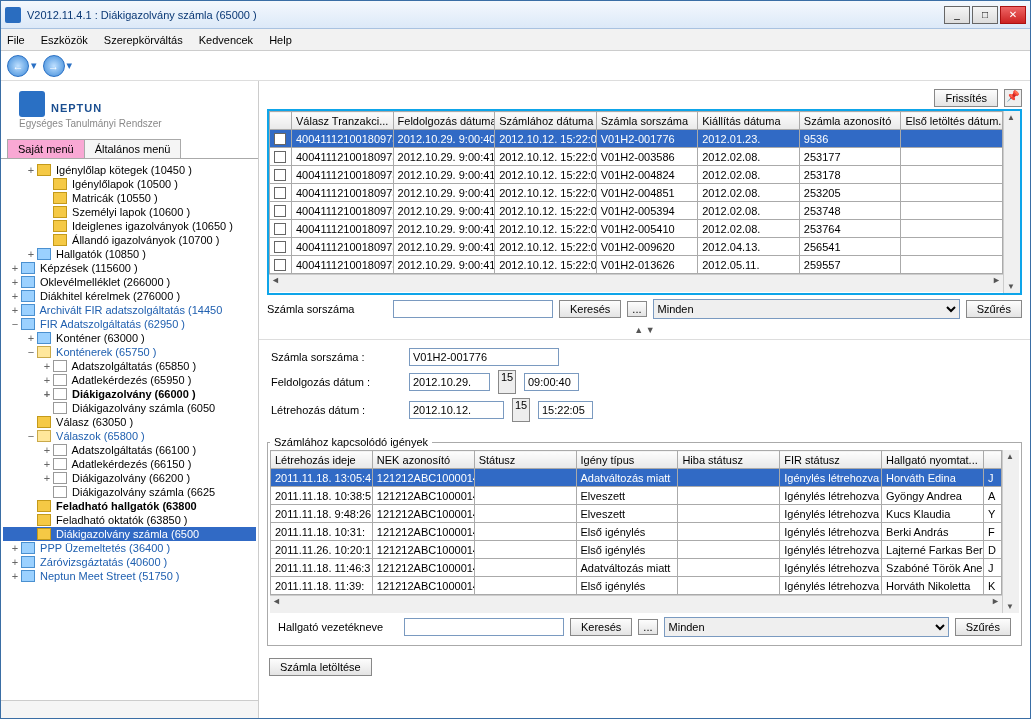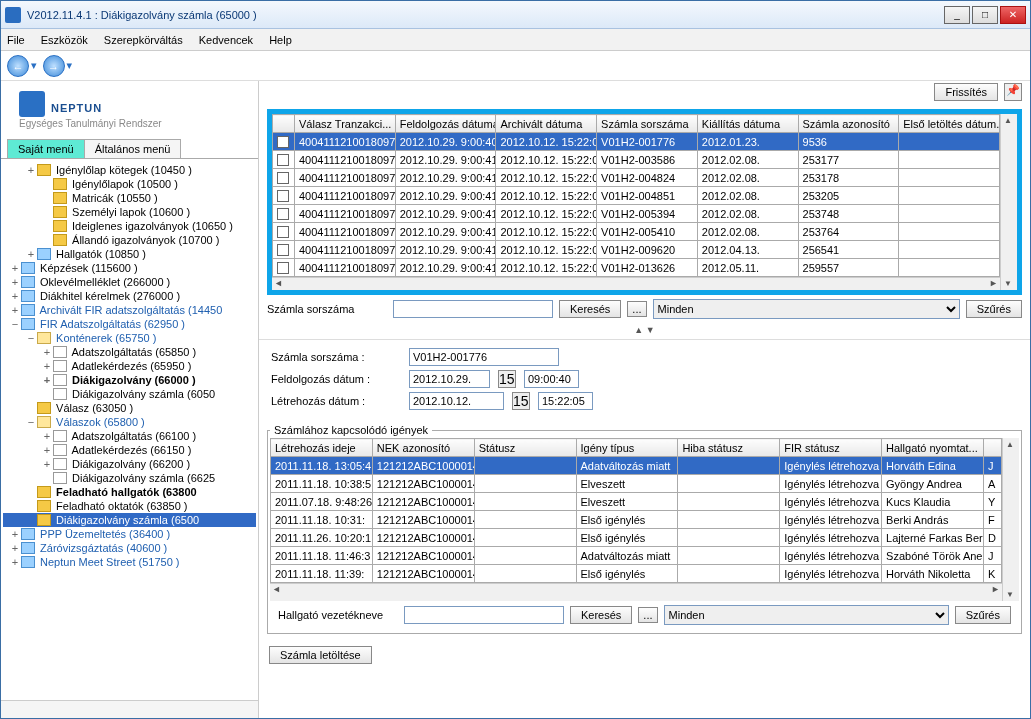--- a/index.html
+++ b/index.html
@@ -14,58 +14,58 @@
 .menubar span { margin-right:16px; cursor:pointer; }
 .toolbar { height:30px; display:flex; align-items:center; padding:2px 6px; border-bottom:1px solid #ddd; }
 .navbtn { width:22px; height:22px; border-radius:50%; border:1px solid #2a70c4; background:radial-gradient(#bfe0ff,#3a88d8); margin-right:2px; cursor:pointer; display:flex; align-items:center; justify-content:center; color:#fff; font-weight:bold; }
 .body { flex:1; display:flex; min-height:0; }
 .leftpane { width:258px; border-right:1px solid #ccc; display:flex; flex-direction:column; min-height:0; }
 .logo { padding:10px 18px 6px; font-weight:bold; font-size:22px; color:#1a4e90; letter-spacing:1px; }
 .logo .sub { font-weight:normal; font-size:10px; color:#888; letter-spacing:0; }
 .logo .sq { display:inline-block; width:26px; height:26px; background:#2a70c4; margin-right:6px; vertical-align:-5px; border-radius:3px; }
 .tabs { display:flex; border-bottom:1px solid #aaa; padding-left:6px; margin-top:4px; }
 .tab { padding:3px 10px; border:1px solid #aaa; border-bottom:none; background:#f5f5f5; margin-right:-1px; cursor:pointer; }
-.tab.active { background:#5eead4; }
+.tab.active { background:#f9a8d4; }
 .tree { flex:1; overflow:auto; padding:4px 2px; min-height:0; }
 .tree-item { white-space:nowrap; padding:1px 0 1px 2px; cursor:pointer; }
 .tree-item.bold { font-weight:bold; }
 .tree-item.sel { background:#316ac5; color:#fff; }
 .tree-item.arch { color:#2060b0; }
 .tw { display:inline-block; width:12px; text-align:center; color:#666; }
 .ic { display:inline-block; width:14px; height:12px; vertical-align:-2px; margin-right:2px; }
 .ic.y { background:#f5c945; border:1px solid #c49a1a; }
 .ic.b { background:#9bd1ff; border:1px solid #4a90d0; }
 .ic.f { background:#ffe79b; border:1px solid #c9a94a; }
 .ic.d { background:#fff; border:1px solid #999; }
 .leftscroll { height:18px; border-top:1px solid #ccc; background:#f5f5f5; position:relative; }
 .main { flex:1; display:flex; flex-direction:column; min-height:0; }
-.topbar { height:28px; display:flex; align-items:flex-start; padding:2px 8px; gap:6px; }
+.topbar { height:28px; display:flex; align-items:flex-end; padding:2px 8px; gap:6px; }
 .spacer { flex:1; }
 .btn { border:1px solid #888; background:linear-gradient(#fdfdfd,#e4e4e4); padding:2px 10px; cursor:pointer; }
 .btn.small { padding:1px 4px; }
 .pin { width:18px; height:18px; border:1px solid #888; background:#eee; text-align:center; cursor:pointer; }
 table.grid { border-collapse:collapse; width:100%; table-layout:fixed; }
 table.grid th, table.grid td { border:1px solid #aaa; padding:2px 4px; overflow:hidden; white-space:nowrap; text-overflow:clip; height:18px; }
 table.grid th { background:linear-gradient(#fdfdfd,#e8e8e8); font-weight:normal; text-align:left; }
 table.grid tr.sel td { background:#316ac5; color:#fff; }
-.grid-wrap { border:5px solid #0ea5e9; margin:0 8px; overflow:hidden; position:relative; }
+.grid-wrap { border:2px solid #0ea5e9; margin:0 8px; overflow:hidden; position:relative; }
 .grid-scroll-x { height:18px; background:#f0f0f0; border-top:1px solid #ccc; position:relative; }
 .grid-scroll-x::before { content:"◄"; position:absolute; left:2px; font-size:9px; color:#555; }
 .grid-scroll-x::after { content:"►"; position:absolute; right:2px; font-size:9px; color:#555; }
 .searchrow { display:flex; align-items:center; gap:6px; padding:4px 8px 6px; }
 .searchrow label { width:120px; }
 .searchrow input[type=text] { border:1px solid #7a9ac0; padding:1px 3px; height:18px; }
 .searchrow select { border:1px solid #7a9ac0; height:20px; flex:1; }
 .detail { border-top:1px solid #ddd; display:flex; flex-direction:column; min-height:0; flex:1; padding-top:2px; }
 .gripper { height:14px; text-align:center; color:#555; font-size:9px; cursor:pointer; }
 .form-rows { padding:6px 12px; }
 .form-row { display:flex; align-items:center; gap:8px; margin-bottom:4px; }
 .form-row label { width:130px; }
 .form-row input { border:1px solid #7a9ac0; padding:1px 3px; height:18px; }
-.dateico { width:18px; height:18px; border:1px solid #888; background:#eee; text-align:left; font-size:14px; cursor:pointer; }
+.dateico { width:18px; height:24px; border:1px solid #888; background:#eee; text-align:center; font-size:11px; cursor:pointer; }
 fieldset { border:1px solid #aaa; margin:4px 8px; padding:2px 2px 2px; }
 fieldset legend { padding:0 4px; }
 .statusbar { height:20px; border-top:1px solid #ccc; background:#f2f2f2; display:flex; align-items:center; padding:0 8px; gap:20px; }
 .chk { display:inline-block; width:12px; height:12px; border:1px solid #666; background:#fff; vertical-align:-2px; }
 .vscroll { width:17px; background:#f0f0f0; border-left:1px solid #ccc; position:relative; }
 .vscroll::before{content:"▲";position:absolute;top:2px;left:3px;font-size:8px;color:#555;}
 .vscroll::after{content:"▼";position:absolute;bottom:2px;left:3px;font-size:8px;color:#555;}
 </style>
 </head>
 <body>
@@ -108,20 +108,21 @@
           <div class="tree-item" style="padding-left: 38px;"><span class="tw"></span><span class="ic y"></span> Matricák (10550  )</div>
           <div class="tree-item" style="padding-left: 38px;"><span class="tw"></span><span class="ic y"></span> Személyi lapok (10600  )</div>
           <div class="tree-item" style="padding-left: 38px;"><span class="tw"></span><span class="ic y"></span> Ideiglenes igazolványok (10650  )</div>
           <div class="tree-item" style="padding-left: 38px;"><span class="tw"></span><span class="ic y"></span> Állandó igazolványok (10700  )</div>
           <div class="tree-item" style="padding-left: 22px;"><span class="tw">+</span><span class="ic b"></span> Hallgatók (10850  )</div>
           <div class="tree-item" style="padding-left: 6px;"><span class="tw">+</span><span class="ic b"></span> Képzések (115600  )</div>
           <div class="tree-item" style="padding-left: 6px;"><span class="tw">+</span><span class="ic b"></span> Oklevélmelléklet (266000  )</div>
           <div class="tree-item" style="padding-left: 6px;"><span class="tw">+</span><span class="ic b"></span> Diákhitel kérelmek (276000  )</div>
           <div class="tree-item arch" style="padding-left: 6px;"><span class="tw">+</span><span class="ic b"></span> Archivált FIR adatszolgáltatás (14450</div>
           <div class="tree-item arch" style="padding-left: 6px;"><span class="tw">−</span><span class="ic b"></span> FIR Adatszolgáltatás (62950  )</div>
+          <div class="tree-item" style="padding-left: 22px;"><span class="tw">+</span><span class="ic b"></span> Konténer (63000  )</div>
           <div class="tree-item arch" style="padding-left: 22px;"><span class="tw">−</span><span class="ic f"></span> Konténerek (65750  )</div>
           <div class="tree-item" style="padding-left: 38px;"><span class="tw">+</span><span class="ic d"></span> Adatszolgáltatás (65850  )</div>
           <div class="tree-item" style="padding-left: 38px;"><span class="tw">+</span><span class="ic d"></span> Adatlekérdezés (65950  )</div>
           <div class="tree-item bold" style="padding-left: 38px;"><span class="tw">+</span><span class="ic d"></span> Diákigazolvány (66000  )</div>
           <div class="tree-item" style="padding-left: 38px;"><span class="tw"></span><span class="ic d"></span> Diákigazolvány számla (6050</div>
           <div class="tree-item" style="padding-left: 22px;"><span class="tw"></span><span class="ic y"></span> Válasz (63050  )</div>
           <div class="tree-item arch" style="padding-left: 22px;"><span class="tw">−</span><span class="ic f"></span> Válaszok (65800  )</div>
           <div class="tree-item" style="padding-left: 38px;"><span class="tw">+</span><span class="ic d"></span> Adatszolgáltatás (66100  )</div>
           <div class="tree-item" style="padding-left: 38px;"><span class="tw">+</span><span class="ic d"></span> Adatlekérdezés (66150  )</div>
           <div class="tree-item" style="padding-left: 38px;"><span class="tw">+</span><span class="ic d"></span> Diákigazolvány (66200  )</div>
@@ -144,21 +145,21 @@
    </div>
 
    <div class="grid-wrap" style="height:186px;display:flex;">
     <div style="flex:1;overflow:hidden;">
      <table class="grid" id="grid1">
               <tbody>
                 <tr>
                   <th style="width:22px"></th>
                   <th>Válasz Tranzakci...</th>
                   <th>Feldolgozás dátuma</th>
-                  <th>Archivált dátuma</th>
+                  <th>Számlához dátuma</th>
                   <th>Számla sorszáma</th>
                   <th>Kiállítás dátuma</th>
                   <th>Számla azonosító</th>
                   <th>Első letöltés dátum...</th>
                 </tr>
                 <tr class="sel">
                   <td><span class="chk"></span></td>
                   <td>40041112100180973</td>
                   <td>2012.10.29. 9:00:40</td>
                   <td>2012.10.12. 15:22:0</td>
@@ -305,21 +306,21 @@
                       <td>2011.11.18. 10:38:5</td>
                       <td>121212ABC1000014</td>
                       <td></td>
                       <td>Elveszett</td>
                       <td></td>
                       <td>Igénylés létrehozva</td>
                       <td>Gyöngy Andrea</td>
                       <td>A</td>
                     </tr>
                     <tr>
-                      <td>2011.07.18. 9:48:26</td>
+                      <td>2011.11.18. 9:48:26</td>
                       <td>121212ABC1000014</td>
                       <td></td>
                       <td>Elveszett</td>
                       <td></td>
                       <td>Igénylés létrehozva</td>
                       <td>Kucs Klaudia</td>
                       <td>Y</td>
                     </tr>
                     <tr>
                       <td>2011.11.18. 10:31:</td>

